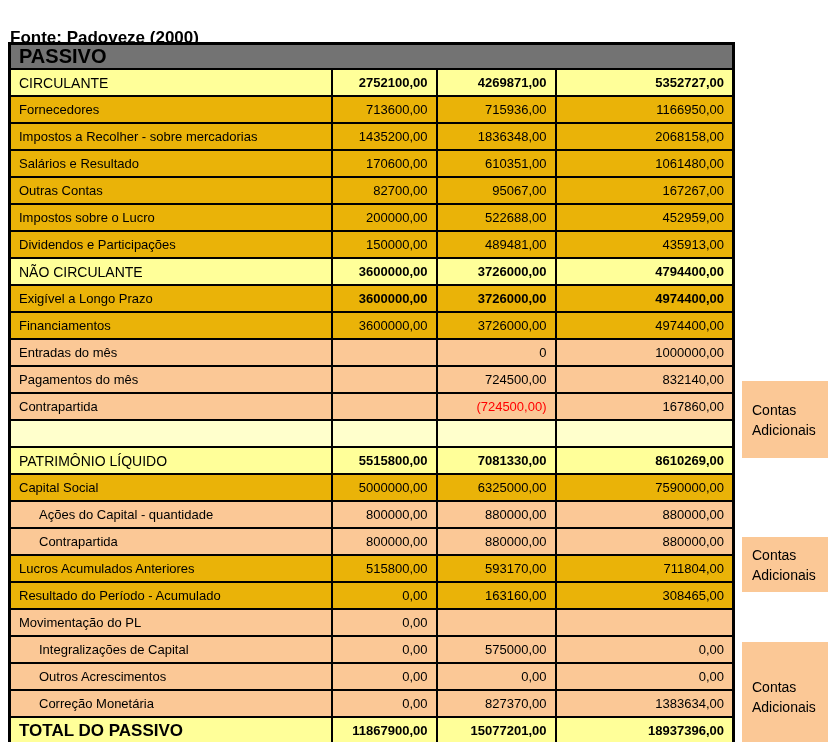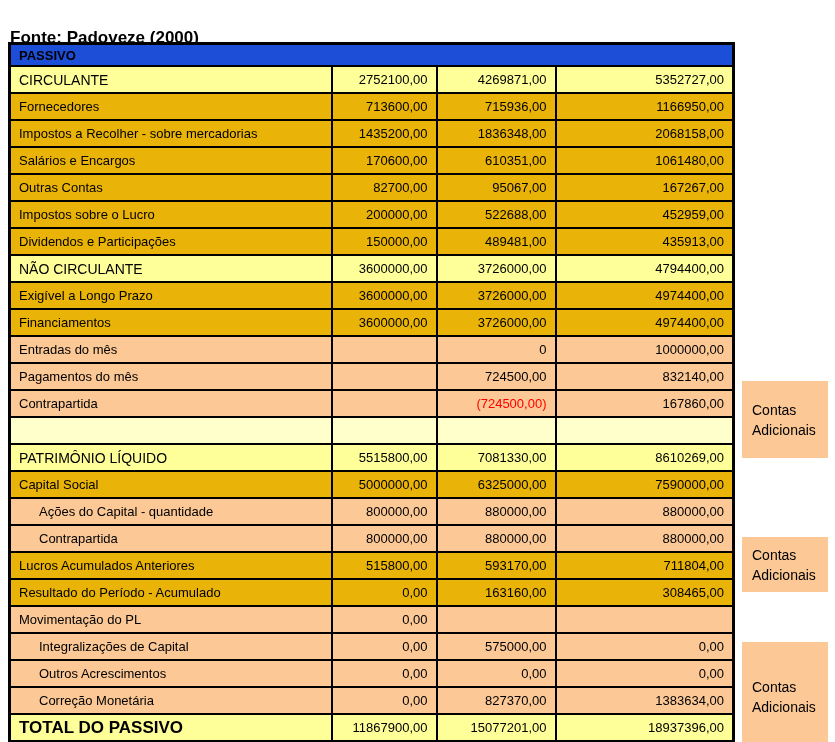--- a/index.html
+++ b/index.html
@@ -38,40 +38,40 @@
     overflow: hidden;
     white-space: nowrap;
   }
   col.c-label { width: 322px; }
   col.c-v1 { width: 105px; }
   col.c-v2 { width: 119px; }
   col.c-v3 { width: 178px; }
 
   
   tr.row-title td {
-    background: #1d4ed8;
+    background: #737373;
     font-weight: bold;
-    font-size: 13px;
+    font-size: 20px;
     height: 20px;
   }
   tr.row-section td { background: #ffff99; }
   tr.row-section td.lbl { font-size: 14px; }
   tr.row-normal td { background: #eab308; }
   tr.row-orange td { background: #fbc896; }
   tr.row-empty td { background: #ffffcc; }
   tr.row-total td { background: #ffff99; font-weight: bold; }
   tr.row-total td.lbl { font-size: 17px; }
 
   td.lbl { text-align: left; }
   td.lbl.indent { padding-left: 28px; }
   td.val { text-align: right; }
   td.v1 { padding-right: 9px; }
   td.v2 { padding-right: 16px; }
   td.v3 { padding-right: 12px; }
-  tr.bold-values td.val { font-weight: normal; }
+  tr.bold-values td.val { font-weight: bold; }
   td.val.red { color: #ff0000; }
 
   
   .side-box {
     position: absolute;
     left: 742px;
     width: 86px;
     background: #fbc896;
     display: flex;
     flex-direction: column;
@@ -115,21 +115,21 @@
         <td class="val v2">715936,00</td>
         <td class="val v3">1166950,00</td>
       </tr>
       <tr class="row-normal">
         <td class="lbl">Impostos a Recolher - sobre mercadorias</td>
         <td class="val v1">1435200,00</td>
         <td class="val v2">1836348,00</td>
         <td class="val v3">2068158,00</td>
       </tr>
       <tr class="row-normal">
-        <td class="lbl">Salários e Encargos</td>
+        <td class="lbl">Salários e Resultado</td>
         <td class="val v1">170600,00</td>
         <td class="val v2">610351,00</td>
         <td class="val v3">1061480,00</td>
       </tr>
       <tr class="row-normal">
         <td class="lbl">Outras Contas</td>
         <td class="val v1">82700,00</td>
         <td class="val v2">95067,00</td>
         <td class="val v3">167267,00</td>
       </tr>

